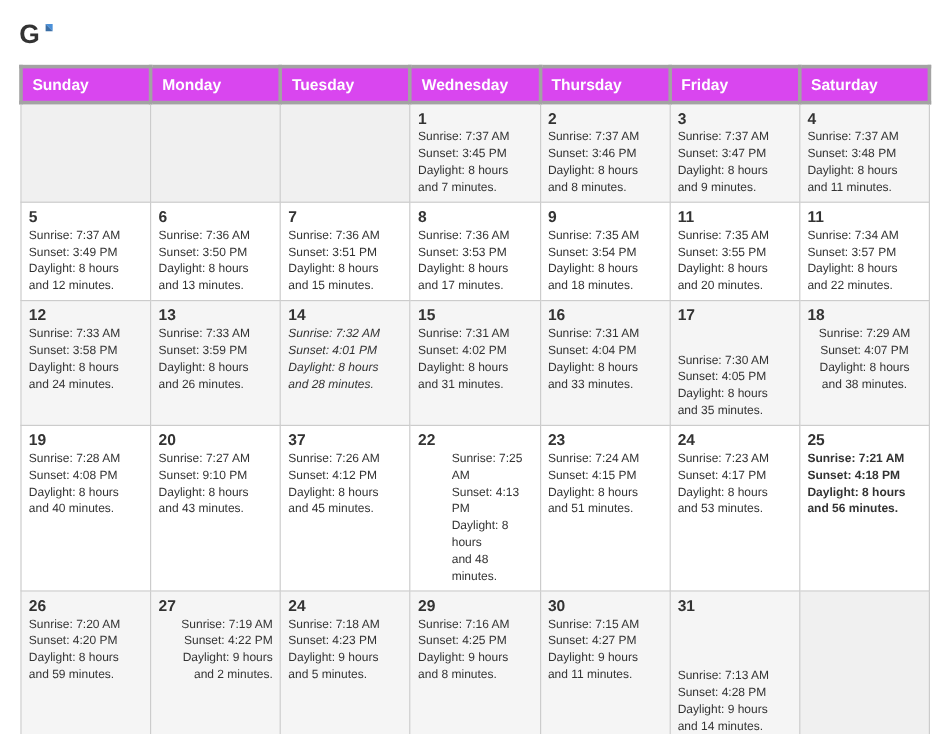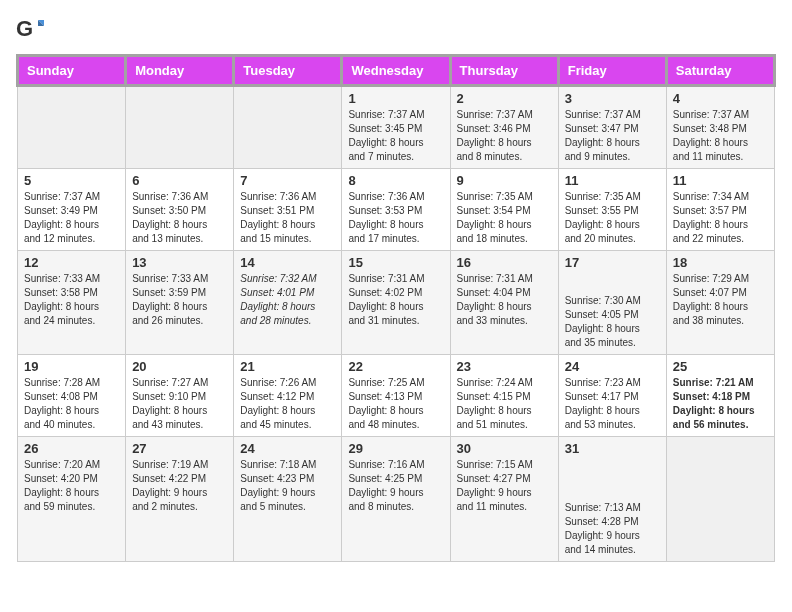--- a/index.html
+++ b/index.html
@@ -247,21 +247,21 @@
         </td>
         <td>
           <div class="day-number">17</div>
           <div class="day-info" style="white-space: pre-line; margin-top: 24px;">Sunrise: 7:30 AM
 Sunset: 4:05 PM
 Daylight: 8 hours
 and 35 minutes.</div>
         </td>
         <td>
           <div class="day-number">18</div>
-          <div class="day-info" style="white-space: pre-line;">Sunrise: 7:29 AM
+          <div class="day-info" style="white-space: pre-line; text-align: center;">Sunrise: 7:29 AM
 Sunset: 4:07 PM
 Daylight: 8 hours
 and 38 minutes.</div>
         </td>
       </tr>
       <tr>
         <td>
           <div class="day-number">19</div>
           <div class="day-info" style="white-space: pre-line;">Sunrise: 7:28 AM
 Sunset: 4:08 PM
@@ -269,29 +269,29 @@
 and 40 minutes.</div>
         </td>
         <td>
           <div class="day-number">20</div>
           <div class="day-info" style="white-space: pre-line;">Sunrise: 7:27 AM
 Sunset: 9:10 PM
 Daylight: 8 hours
 and 43 minutes.</div>
         </td>
         <td>
-          <div class="day-number">21</div>
+          <div class="day-number">37</div>
           <div class="day-info" style="white-space: pre-line;">Sunrise: 7:26 AM
 Sunset: 4:12 PM
 Daylight: 8 hours
 and 45 minutes.</div>
         </td>
         <td>
           <div class="day-number">22</div>
-          <div class="day-info" style="white-space: pre-line;">Sunrise: 7:25 AM
+          <div class="day-info" style="white-space: pre-line; margin-left: 28px;">Sunrise: 7:25 AM
 Sunset: 4:13 PM
 Daylight: 8 hours
 and 48 minutes.</div>
         </td>
         <td>
           <div class="day-number">23</div>
           <div class="day-info" style="white-space: pre-line;">Sunrise: 7:24 AM
 Sunset: 4:15 PM
 Daylight: 8 hours
 and 51 minutes.</div>
@@ -314,21 +314,21 @@
       <tr>
         <td>
           <div class="day-number">26</div>
           <div class="day-info" style="white-space: pre-line;">Sunrise: 7:20 AM
 Sunset: 4:20 PM
 Daylight: 8 hours
 and 59 minutes.</div>
         </td>
         <td>
           <div class="day-number">27</div>
-          <div class="day-info" style="white-space: pre-line;">Sunrise: 7:19 AM
+          <div class="day-info" style="white-space: pre-line; text-align: right;">Sunrise: 7:19 AM
 Sunset: 4:22 PM
 Daylight: 9 hours
 and 2 minutes.</div>
         </td>
         <td>
           <div class="day-number">24</div>
           <div class="day-info" style="white-space: pre-line;">Sunrise: 7:18 AM
 Sunset: 4:23 PM
 Daylight: 9 hours
 and 5 minutes.</div>

